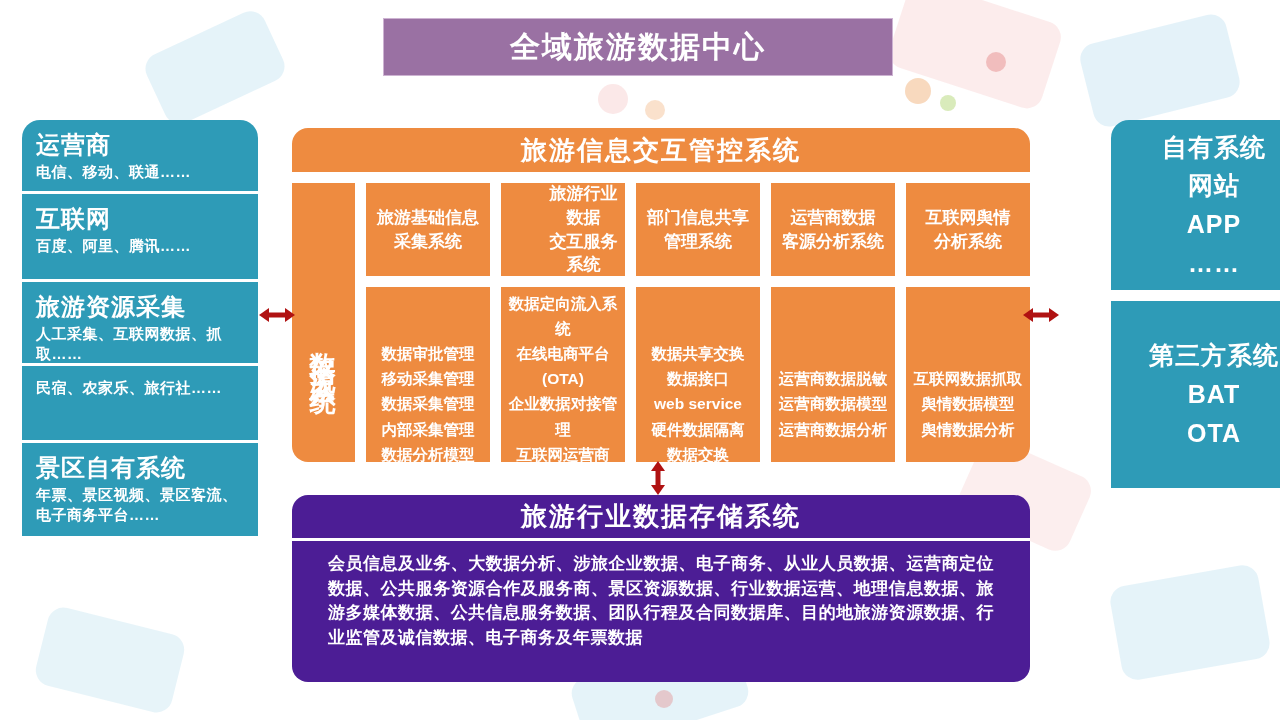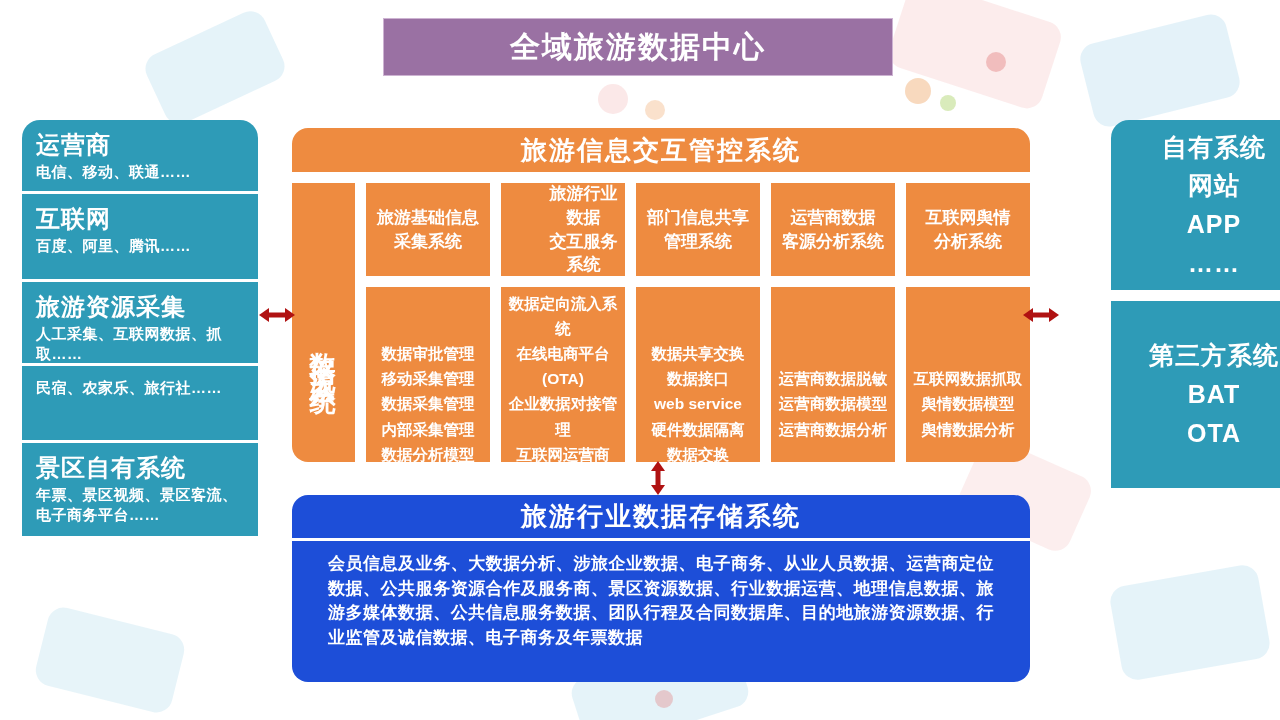--- a/index.html
+++ b/index.html
@@ -74,21 +74,21 @@
   .ob-colbody {
     grid-row: 3;
     display: flex; align-items: center; justify-content: center; text-align: center;
     font-size: 15.5px; font-weight: bold; line-height: 1.62; white-space: pre-line;
     padding: 4px 2px;
   }
 
   
   .green-box {
     position: absolute; left: 292px; top: 495px; width: 738px; height: 187px;
-    background: #1d4ed8; border-radius: 16px; overflow: hidden;
+    background: #4c1d95; border-radius: 16px; overflow: hidden;
   }
   .gb-header {
     height: 46px; display: flex; align-items: center; justify-content: center;
     font-size: 26px; font-weight: bold; letter-spacing: 2px;
     border-bottom: 3px solid #ffffff;
   }
   .gb-body {
     padding: 11px 36px 0 36px;
     font-size: 17px; font-weight: bold; line-height: 1.45;
     text-align: justify; letter-spacing: 0.5px;

